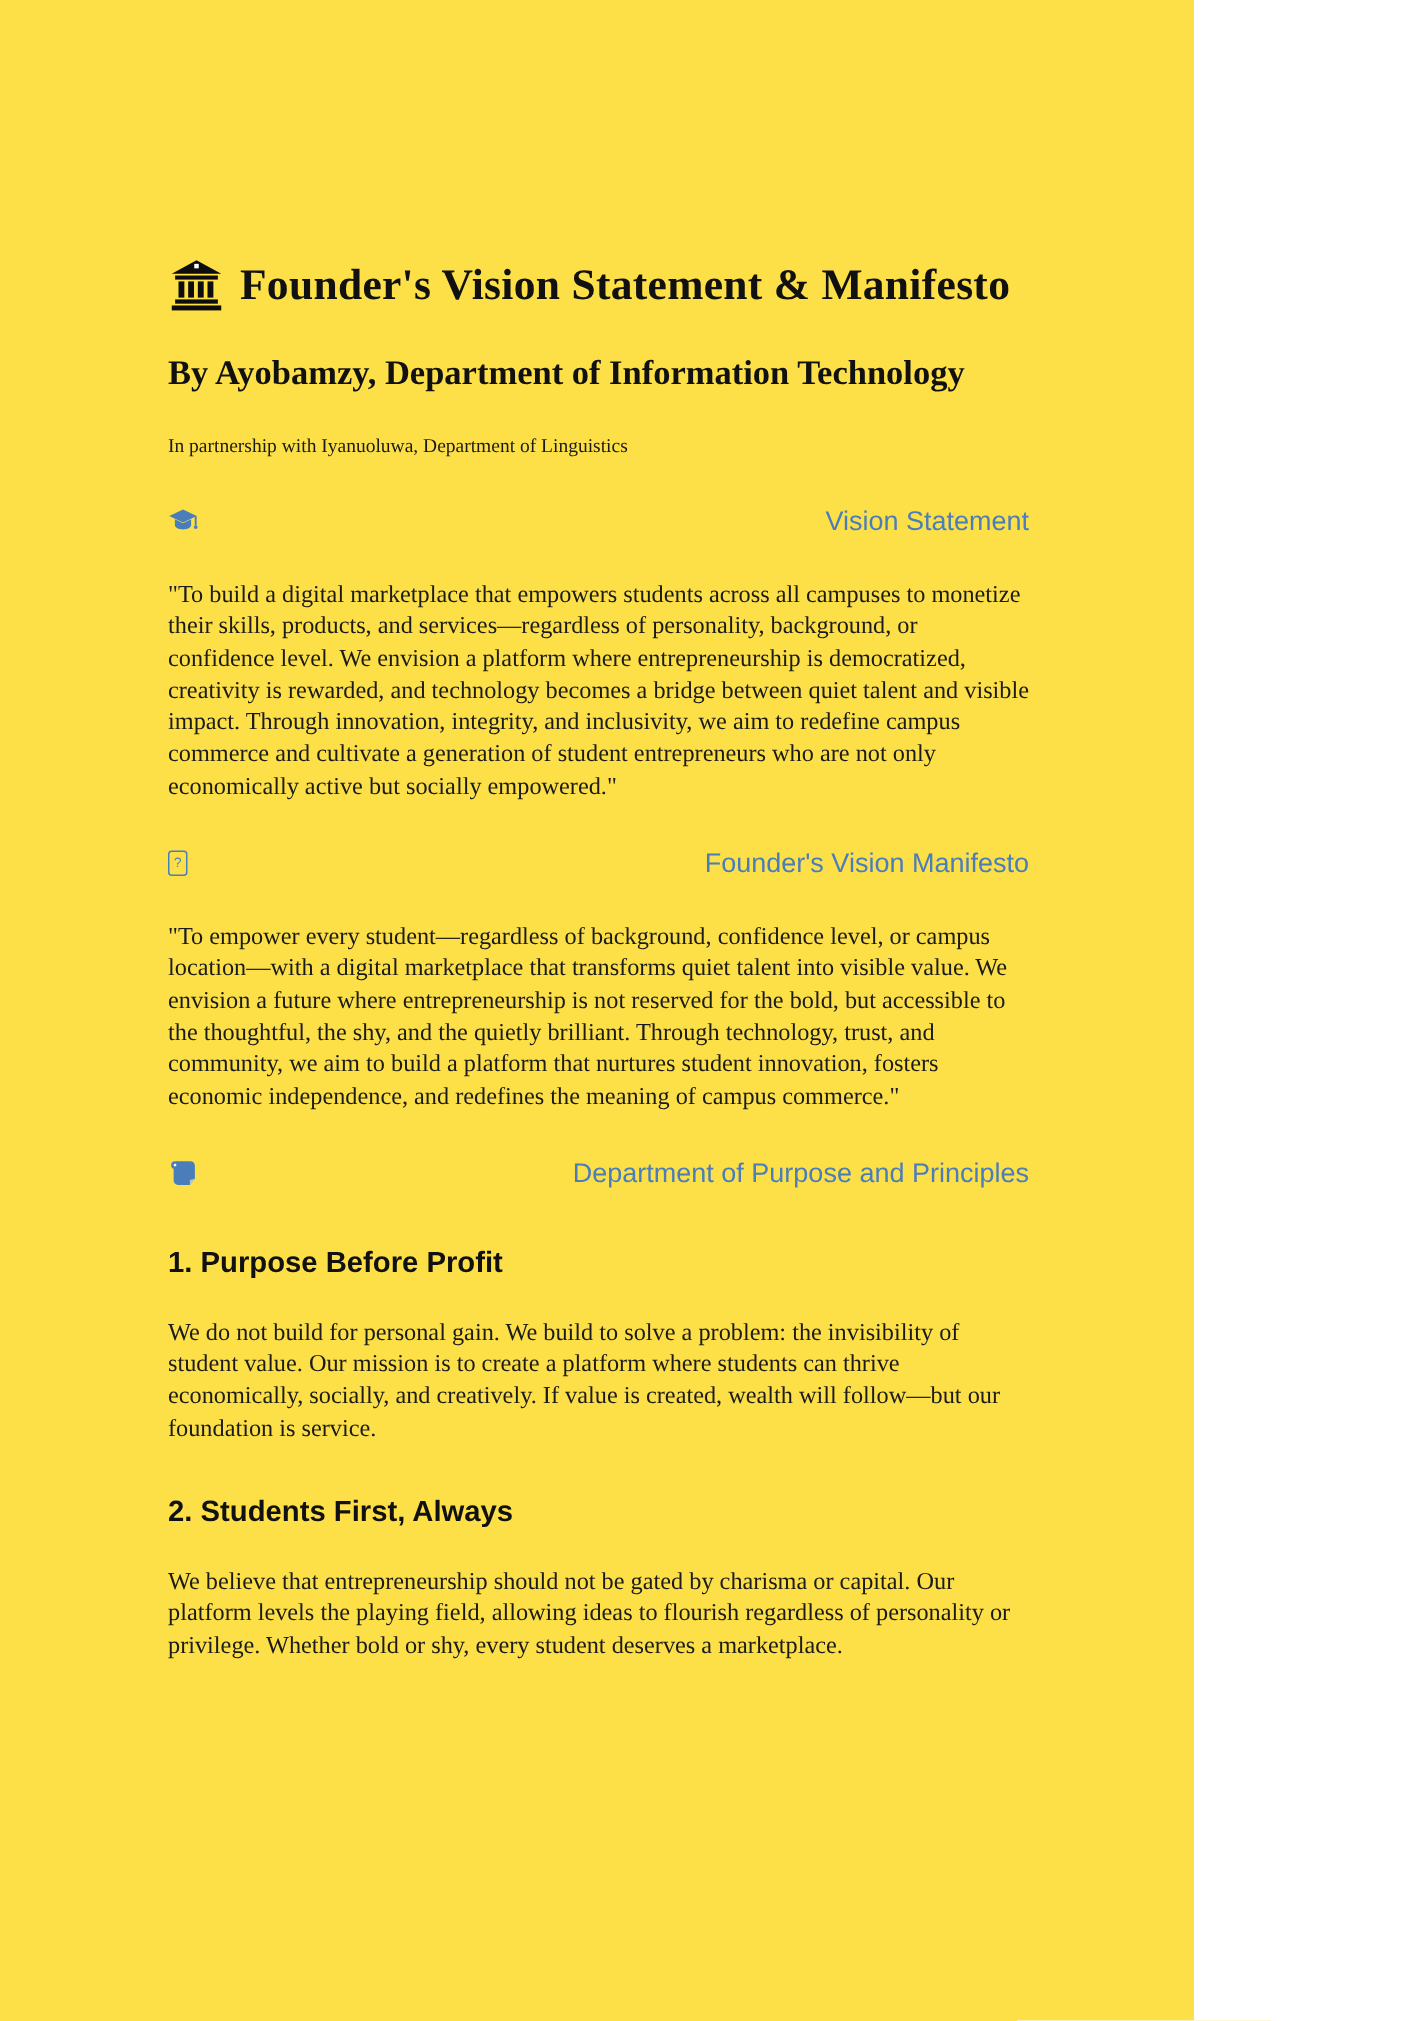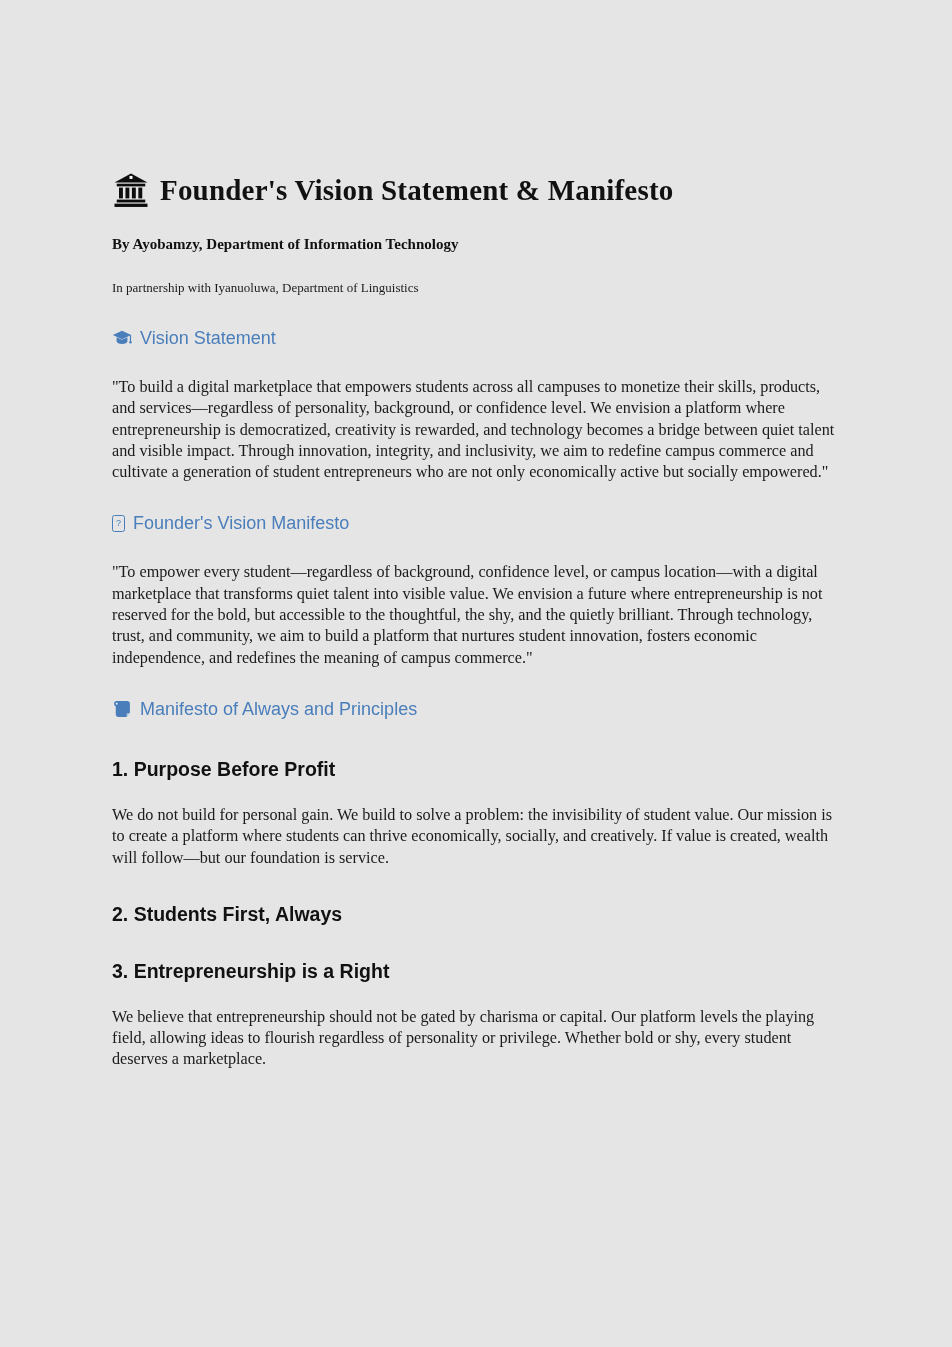--- a/index.html
+++ b/index.html
@@ -4,57 +4,58 @@
 <style>
   * { margin: 0; padding: 0; box-sizing: border-box; }
   html, body { background: #ffffff; }
   body {
     width: 952px; height: 1347px;
     overflow: hidden;
     font-family: "Liberation Serif", serif;
     color: #1b1b1b;
   }
   .page {
-    width: 952px; height: 1347px;
+    width: 796px; height: 1347px;
     padding: 172px 110px 0 112px;
-    background: #e5e5e5;
+    background: #fde047;
   }
   .doc-title {
     font-family: "Liberation Serif", serif;
     font-size: 29px;
     font-weight: 700;
     letter-spacing: 0.2px;
     color: #111111;
     display: flex;
     align-items: center;
     gap: 10px;
     margin: 0 0 28px 0;
   }
   .title-icon { display: inline-flex; width: 38px; height: 36px; flex: 0 0 auto; }
   .title-icon svg { width: 38px; height: 36px; }
   .byline {
-    font-size: 15px;
+    font-size: 23px;
     font-weight: 700;
     color: #111111;
     margin: 4px 0 27px 0;
   }
   .partnership {
     font-size: 13px;
     color: #1b1b1b;
     margin: 0 0 32px 0;
   }
   .h-blue {
     font-family: "Liberation Sans", sans-serif;
     font-size: 18px;
     font-weight: 400;
     color: #4a7ebb;
     display: flex;
     align-items: center;
     gap: 8px;
     margin: 30px 0 28px 0;
+    justify-content: space-between;
   }
   .h-blue .sec-icon { display: inline-flex; width: 20px; height: 20px; flex: 0 0 auto; }
   .sec-icon svg { width: 20px; height: 20px; }
   .tofu {
     display: inline-flex;
     width: 13px; height: 17px;
     border: 1.5px solid #4a7ebb;
     border-radius: 2.5px;
     align-items: center;
     justify-content: center;
@@ -128,24 +129,23 @@
 
   <h2 class="h-blue">
     <span class="sec-icon">
       <svg viewBox="0 0 24 24" fill="#4a7ebb" xmlns="http://www.w3.org/2000/svg">
         <path d="M6.5 2.5 H18 A3.5 3.5 0 0 1 21.5 6 V16.5 L17.5 21.5 H8 A3.5 3.5 0 0 1 4.5 18 V8 Z"></path>
         <circle cx="5.6" cy="5.6" r="3.1"></circle>
         <circle cx="5.6" cy="5.6" r="1.1" fill="#ffffff"></circle>
         <path d="M17.5 21.5 L17.5 17.5 L21.5 16.5 Z" fill="#ffffff" opacity="0.55"></path>
       </svg>
     </span>
-    <span>Manifesto of Always and Principles</span>
+    <span>Department of Purpose and Principles</span>
   </h2>
 
   <h3 class="num-heading" style="margin-top:38px">1. Purpose Before Profit</h3>
   <p class="body-par">We do not build for personal gain. We build to solve a problem: the invisibility of student value. Our mission is to create a platform where students can thrive economically, socially, and creatively. If value is created, wealth will follow—but our foundation is service.</p>
 
   <h3 class="num-heading">2. Students First, Always</h3>
 
-  <h3 class="num-heading">3. Entrepreneurship is a Right</h3>
   <p class="body-par">We believe that entrepreneurship should not be gated by charisma or capital. Our platform levels the playing field, allowing ideas to flourish regardless of personality or privilege. Whether bold or shy, every student deserves a marketplace.</p>
 
 </div>
 
 </body></html>

